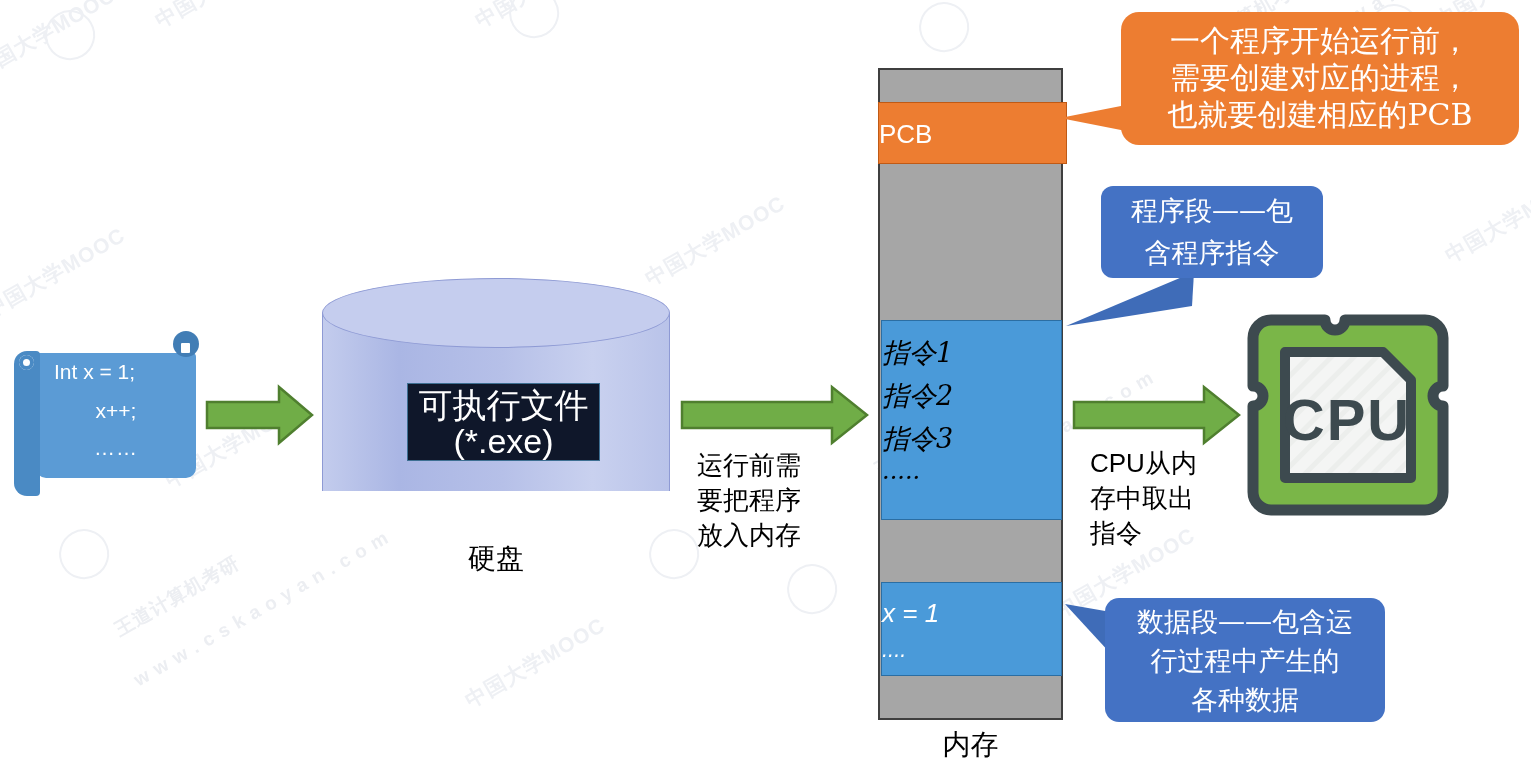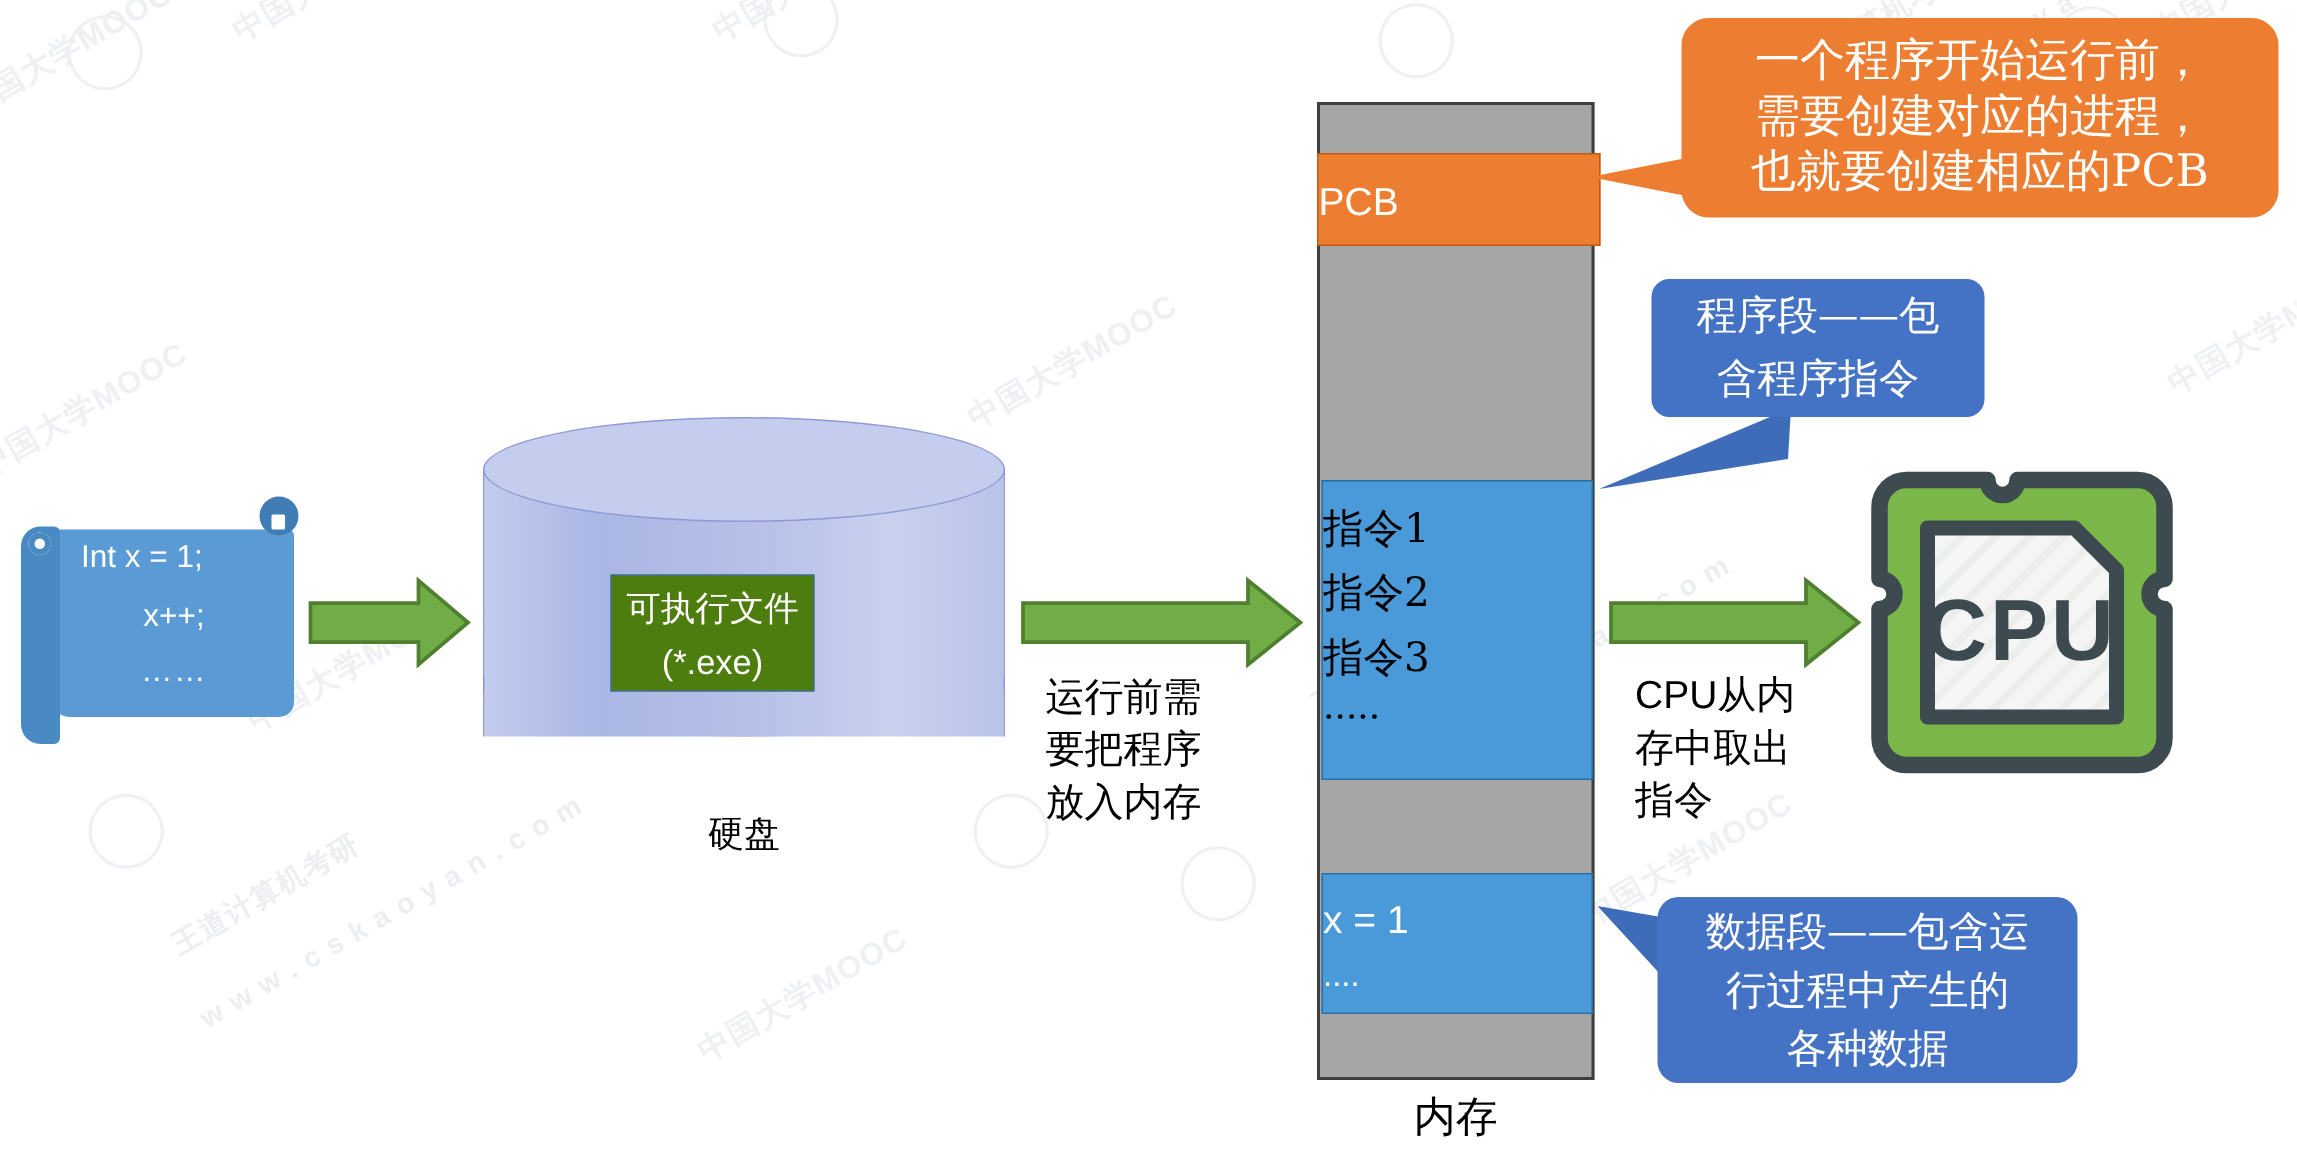--- a/index.html
+++ b/index.html
@@ -134,36 +134,36 @@
     left: 0; top: 0px;
     width: 348px; height: 70px;
     border-radius: 50%;
     background: #c5cdee;
     border: 1px solid #8e9ad4;
     box-sizing: border-box;
   }
   .exe-box {
     position: absolute;
     left: 85px; top: 105px;
-    width: 136px; height: 78px;
-    background: #4d7c0f;
+    width: 193px; height: 78px;
+    background: #0f172a;
     border: 1px solid #3d6f92;
     box-sizing: border-box;
     color: #ffffff;
     text-align: center;
-    font-size: 23px;
+    font-size: 34px;
     line-height: 36px;
     padding-top: 3px;
   }
   #disk-label {
     position: absolute;
     left: 322px; top: 540px;
     width: 348px;
     text-align: center;
-    font-size: 24px;
+    font-size: 28px;
     color: #000000;
     font-family: "DejaVu Serif", "Liberation Serif", serif;
   }
 
   
   .mid-label {
     position: absolute;
     font-size: 26px;
     line-height: 35px;
     color: #000000;
@@ -208,21 +208,21 @@
   }
   .mem-seg.data {
     background: #4a9ad9;
     border: 1px solid #2b6ea3;
     left: 1px;
     width: 181px;
     color: #ffffff;
     font-size: 26px;
     font-family: "Liberation Sans", sans-serif;
   }
-  .mem-seg .ln { display: block; }
+  .mem-seg .ln { display: block; font-style: italic; }
   #memory-label {
     position: absolute;
     left: 878px; top: 726px;
     width: 185px;
     text-align: center;
     font-size: 28px;
     color: #000000;
     font-family: "DejaVu Serif", "Liberation Serif", serif;
   }
 

